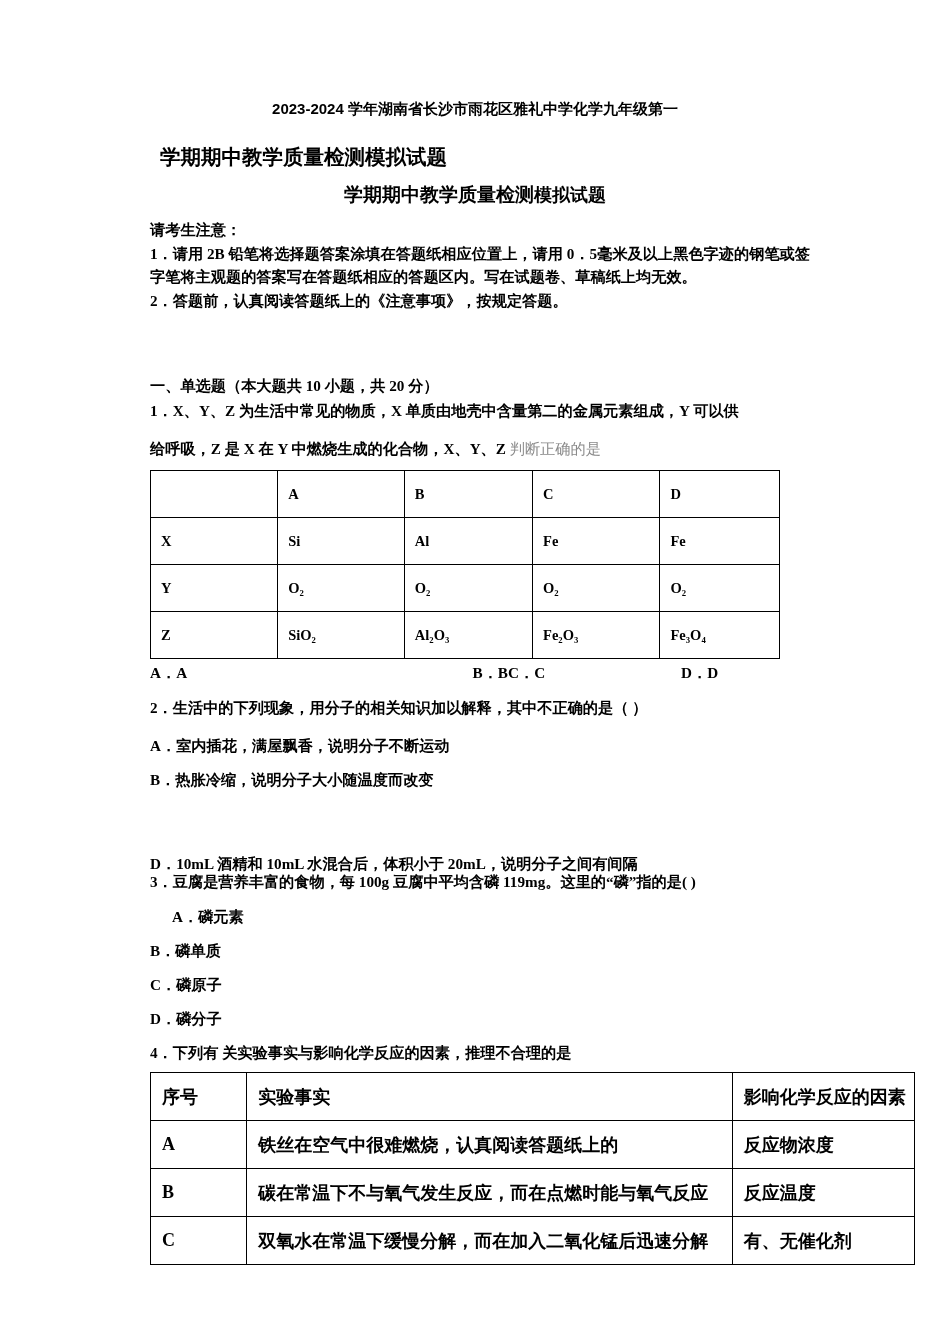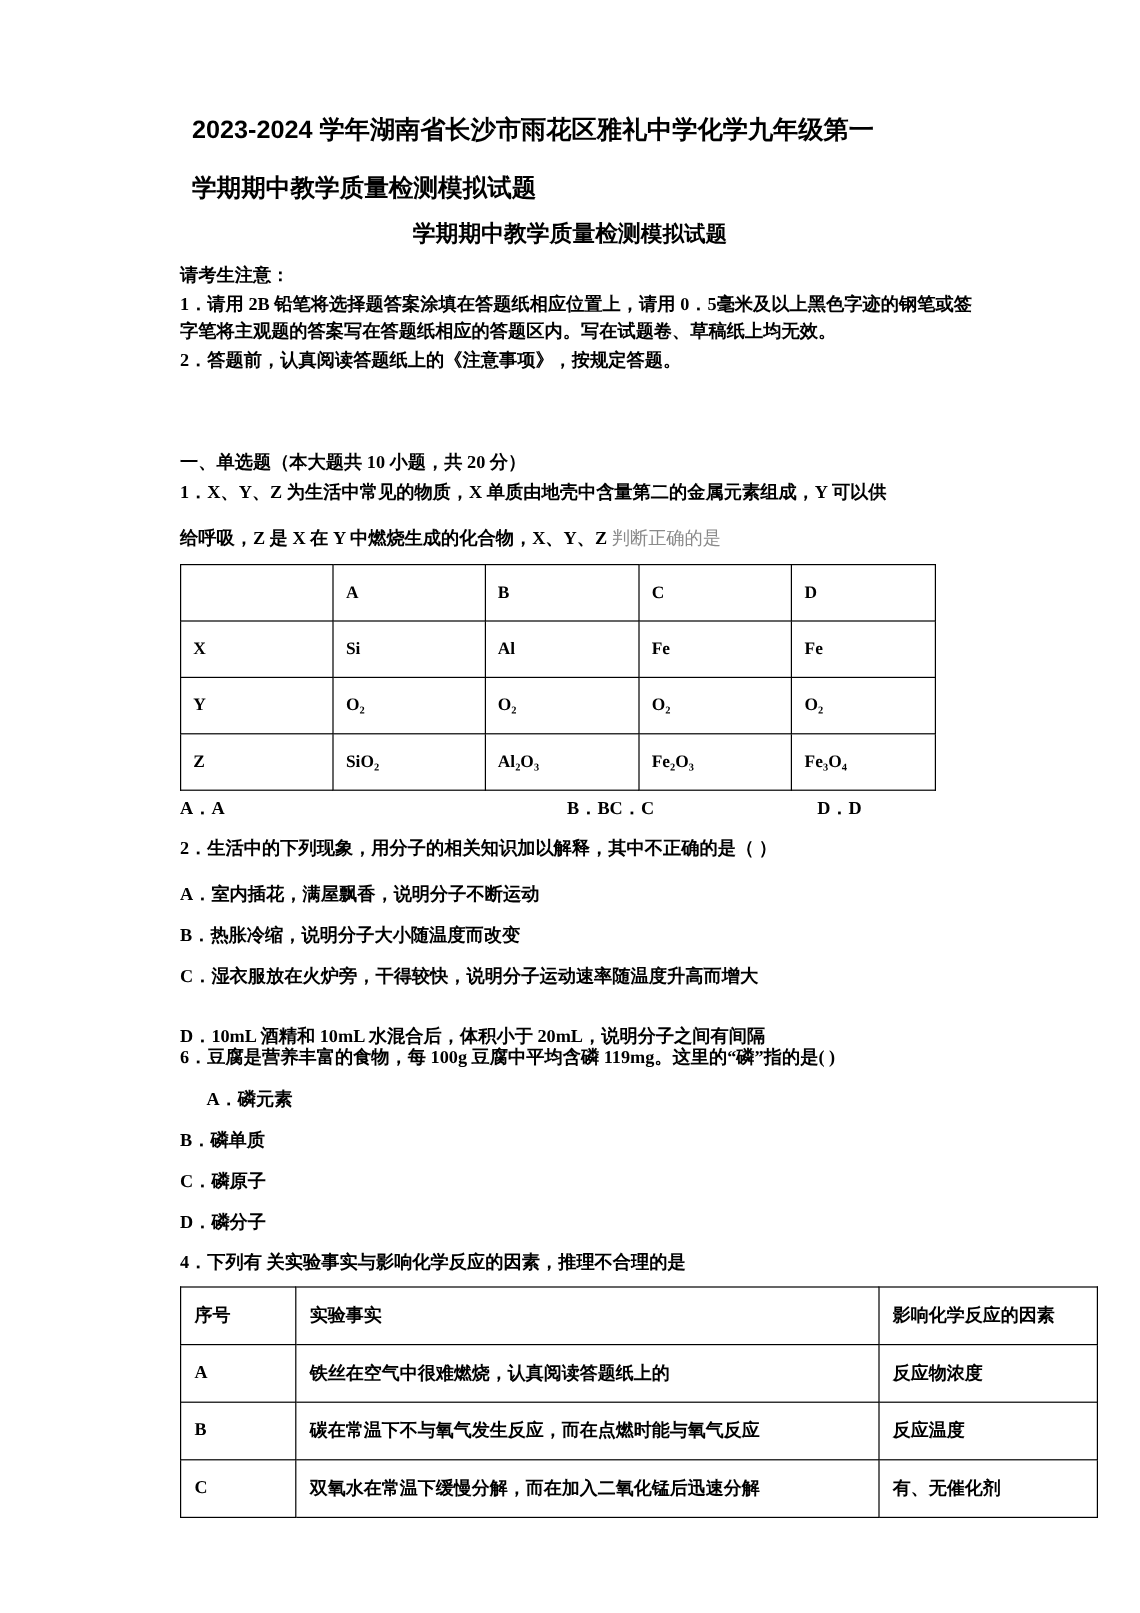--- a/index.html
+++ b/index.html
@@ -23,23 +23,23 @@
   }
 
   
   .title-main {
     position: absolute;
     left: 160px;
     top: 83px;
     width: 630px;
     font-family: "Liberation Sans", "DejaVu Sans", sans-serif;
     font-weight: bold;
-    font-size: 21px;
+    font-size: 15px;
     line-height: 52px;
-    text-align: left;
+    text-align: center;
     letter-spacing: 0px;
   }
   .title-line2 {
     position: absolute;
     left: 160px;
     top: 135px;
     width: 630px;
     font-family: "Liberation Sans", "DejaVu Sans", sans-serif;
     font-weight: bold;
     font-size: 20.5px;
@@ -153,21 +153,21 @@
 
   
   table.t2 {
     position: absolute;
     left: 150px;
     top: 1072px;
     width: 765px;
     border-collapse: collapse;
     font-family: "Liberation Serif", "DejaVu Serif", serif;
     font-weight: bold;
-    font-size: 15px;
+    font-size: 18px;
   }
   table.t2 td {
     border: 1px solid #000000;
     height: 47px;
     padding: 0 0 0 11px;
     vertical-align: middle;
   }
   table.t2 td.k0 { width: 88px; }
   table.t2 td.k1 { width: 499px; }
   table.t2 td.k2 { width: 178px; }
@@ -228,24 +228,23 @@
   </tbody>
     </table>
 
   <div class="abcd-row">
     <span class="opt o0">A．A</span><span class="opt o1">B．B</span><span class="opt o2">C．C</span><span class="opt o3">D．D</span>
   </div>
 
   <div class="qblock q2-stem">2．生活中的下列现象，用分子的相关知识加以解释，其中不正确的是（  ）</div>
   <div class="qblock q2-a">A．室内插花，满屋飘香，说明分子不断运动</div>
   <div class="qblock q2-b">B．热胀冷缩，说明分子大小随温度而改变</div>
-  <div class="qblock q2-c">C．湿衣服放在火炉旁，干得较快，说明分子运动速率随温度升高而增大</div>
   <div class="qblock q2-d">D．10mL 酒精和 10mL 水混合后，体积小于 20mL，说明分子之间有间隔</div>
 
-  <div class="qblock q3-stem">6．豆腐是营养丰富的食物，每 100g 豆腐中平均含磷 119mg。这里的“磷”指的是(  )</div>
+  <div class="qblock q3-stem">3．豆腐是营养丰富的食物，每 100g 豆腐中平均含磷 119mg。这里的“磷”指的是(  )</div>
   <div class="qblock q3-a">A．磷元素</div>
   <div class="qblock q3-b">B．磷单质</div>
   <div class="qblock q3-c">C．磷原子</div>
   <div class="qblock q3-d">D．磷分子</div>
 
   <div class="qblock q4-stem">4．下列有 关实验事实与影响化学反应的因素，推理不合理的是</div>
 
   <table class="t2">
     <tbody>
         <tr>

